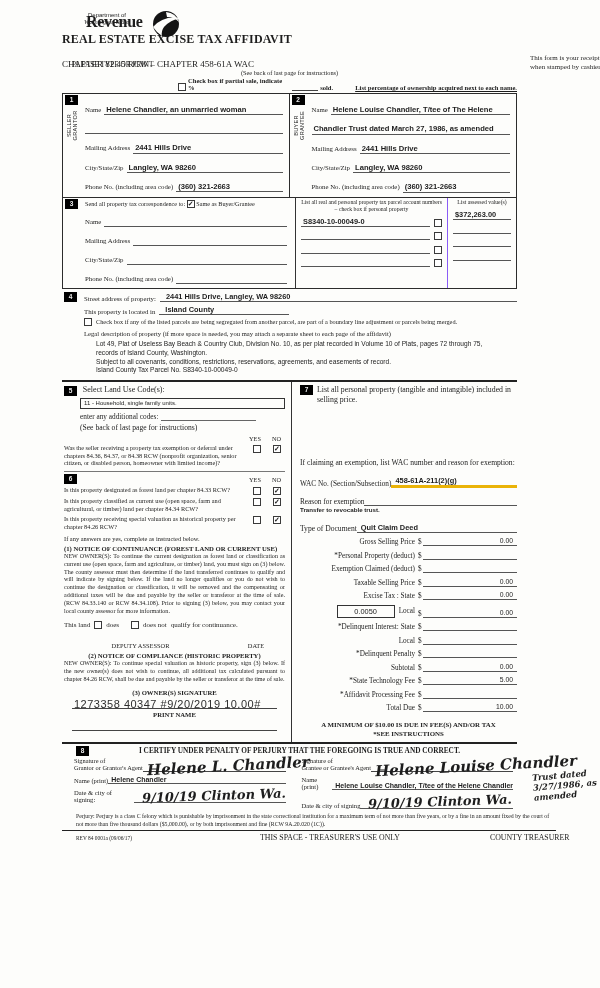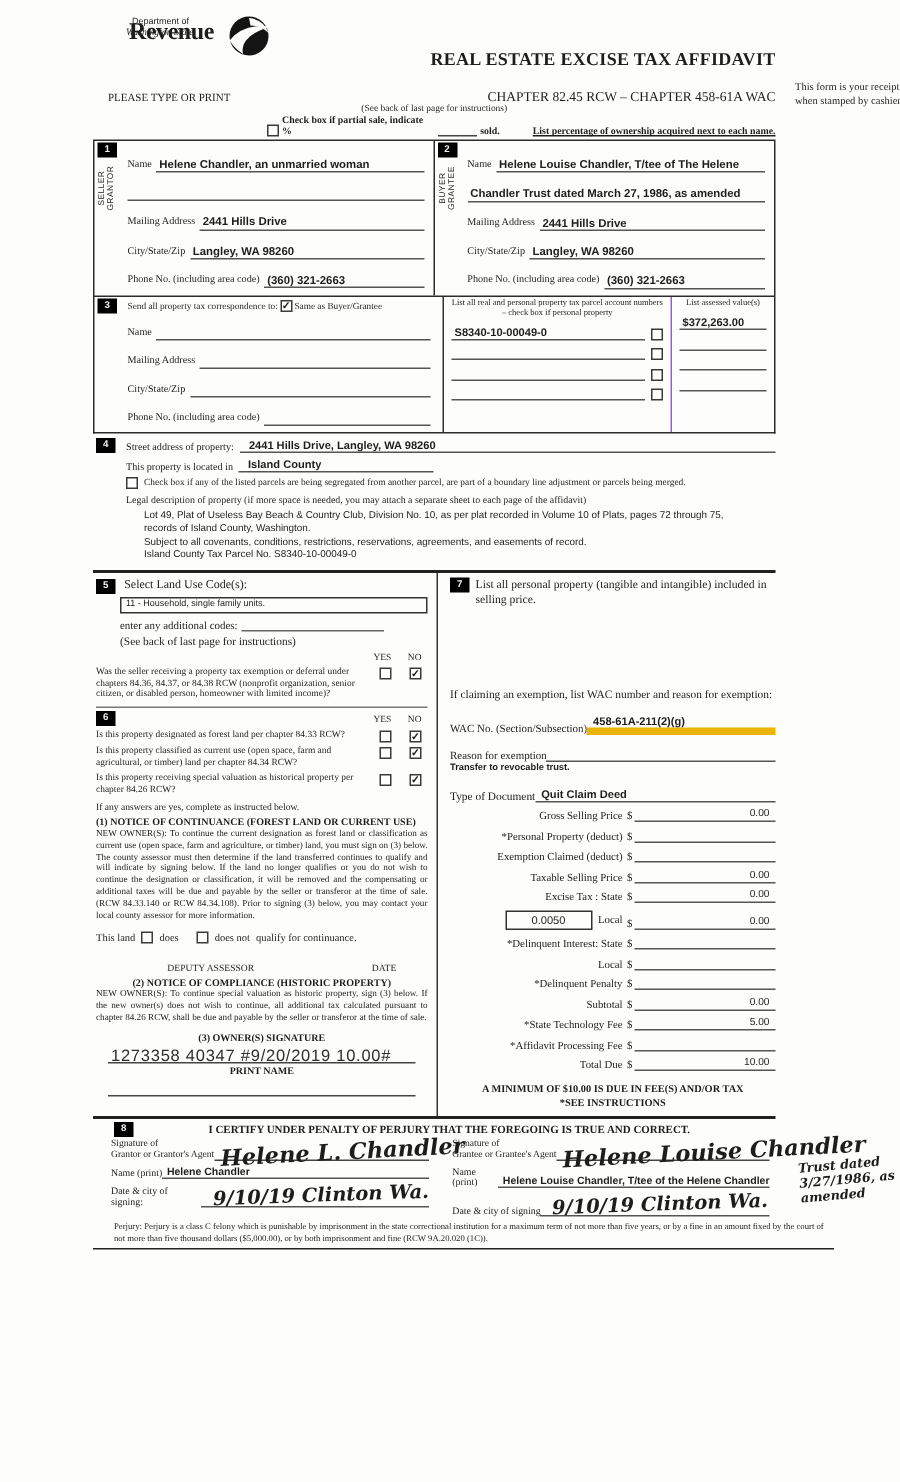--- a/index.html
+++ b/index.html
@@ -7,21 +7,21 @@
   body { background:#ffffff; font-family:"Liberation Serif", serif; color:#1d1d1d; }
   .page { position:relative; width:600px; height:988px; background:#fdfdfb; overflow:hidden; }
   .form { position:absolute; left:62px; top:10px; width:455px; font-size:7px; }
 
   
   .logo { position:absolute; left:10px; top:2px; width:130px; }
   .logo .dept { font-size:6px; margin-left:16px; font-family:"Liberation Sans",sans-serif; }
   .logo .rev { font-size:16px; font-weight:bold; letter-spacing:-0.3px; line-height:1; }
   .logo .wa { font-size:6.5px; font-style:italic; margin-left:12px; }
   .logo svg { position:absolute; left:78px; top:-2px; }
-  .titleblock { text-align:right; padding-top:22px; }
+  .titleblock { text-align:left; padding-top:22px; }
   .title { font-size:12px; font-weight:bold; letter-spacing:0.2px; }
   .chapter { font-size:9px; margin-top:12px; }
   .please { position:absolute; left:10px; top:50px; font-size:7.3px; }
   .receipt { position:absolute; left:468px; top:44px; width:130px; font-size:7px; line-height:1.25; }
   .warning { text-align:center; font-weight:bold; font-size:7.2px; margin-top:2px; }
   .seeback { text-align:center; font-size:6.3px; }
   .partialrow { display:flex; align-items:flex-end; font-weight:bold; font-size:6.6px; margin:1px 0 2px 116px; }
   .partialrow .ul-small { display:inline-block; width:26px; border-bottom:1px solid #444; height:7px; margin:0 2px; }
   .ownership { margin-left:22px; text-decoration:underline; white-space:nowrap; }
 
@@ -94,21 +94,21 @@
   .sigrow .a { flex:1; } .sigrow .b { width:58px; }
   .sline { border-bottom:1px solid #444; height:2px; }
   .slabel { text-align:center; font-size:6.4px; margin-top:1px; }
   .ownsig-line { border-bottom:1px solid #444; height:13px; margin:0 8px; }
 
   
   .pp-head { display:flex; }
   .pp-text { font-size:7.8px; line-height:1.3; width:200px; }
   .exempt-label { font-size:7.6px; margin-top:52px; }
   .wacline { display:flex; align-items:flex-end; margin-top:9px; font-size:7.3px; }
-  .wacline .wval { flex:1; border-bottom:5px solid #eab308; font-family:"Liberation Sans",sans-serif;
+  .wacline .wval { flex:1; border-bottom:3px solid #eab308; font-family:"Liberation Sans",sans-serif;
                    font-weight:bold; font-size:7.4px; padding-left:4px; }
   .reasonline { display:flex; align-items:flex-end; margin-top:9px; font-size:7.3px; }
   .reasonline .ul { flex:1; border-bottom:1px solid #555; height:8px; }
   .reason-val { font-family:"Liberation Sans",sans-serif; font-weight:bold; font-size:6.2px; margin-top:0px; }
   .docline { display:flex; align-items:flex-end; margin-top:10px; font-size:7.6px; }
   .docline .dval { flex:1; border-bottom:1px solid #555; font-family:"Liberation Sans",sans-serif;
                    font-weight:bold; font-size:7.4px; padding-left:4px; }
   .dateline { display:flex; align-items:flex-end; margin-top:4px; font-size:7.6px; height:20px; }
   .dateline .dval { flex:1; border-bottom:1px solid #555; padding-left:18px; }
   .hand-big { font-size:19px; line-height:0.9; position:relative; top:2px; transform:rotate(-1deg); }
@@ -543,16 +543,21 @@
           <div class="trustnote">
             <span class="hand">Trust dated</span>
             <span class="hand">3/27/1986, as</span>
             <span class="hand">amended</span>
           </div>
         </div>
       </div>
     </div>
 
     <div class="perjury">Perjury: Perjury is a class C felony which is punishable by imprisonment in the state correctional institution for a maximum term of not more than five years, or by a fine in an amount fixed by the court of not more than five thousand dollars ($5,000.00), or by both imprisonment and fine (RCW 9A.20.020 (1C)).</div>
+    <div class="footrow">
+      <span class="rev">REV 84 0001a (09/06/17)</span>
+      <span class="tspace">THIS SPACE - TREASURER'S USE ONLY</span>
+      <span class="ctreas">COUNTY TREASURER</span>
+    </div>
   </div>
 
   <div class="stamp">1273358 40347 #9/20/2019 10.00#</div>
 </div>
 
 </body></html>

